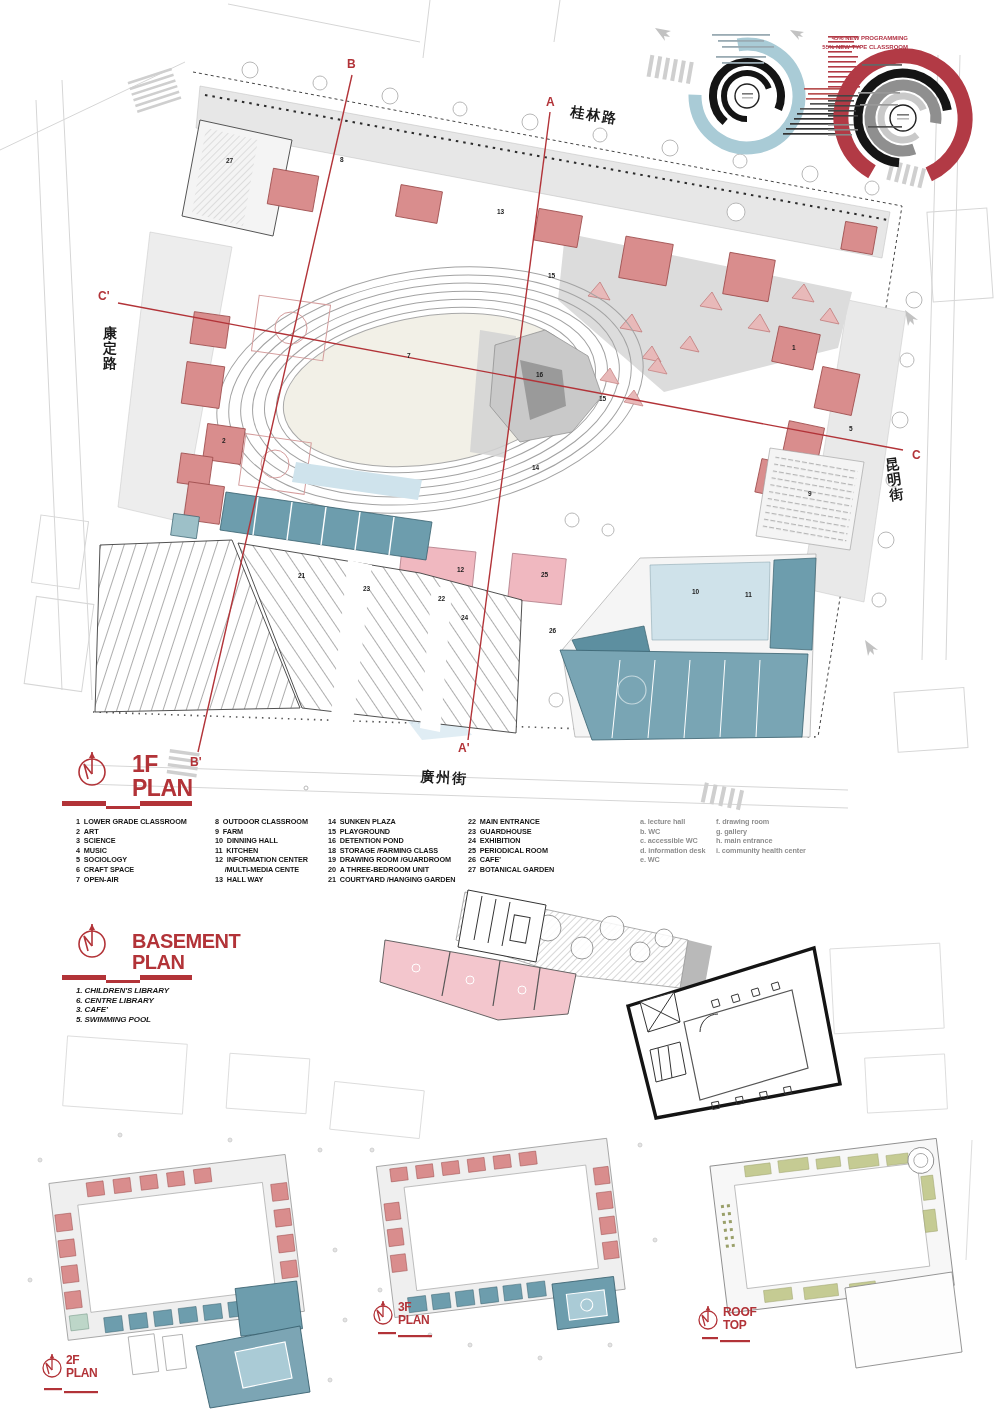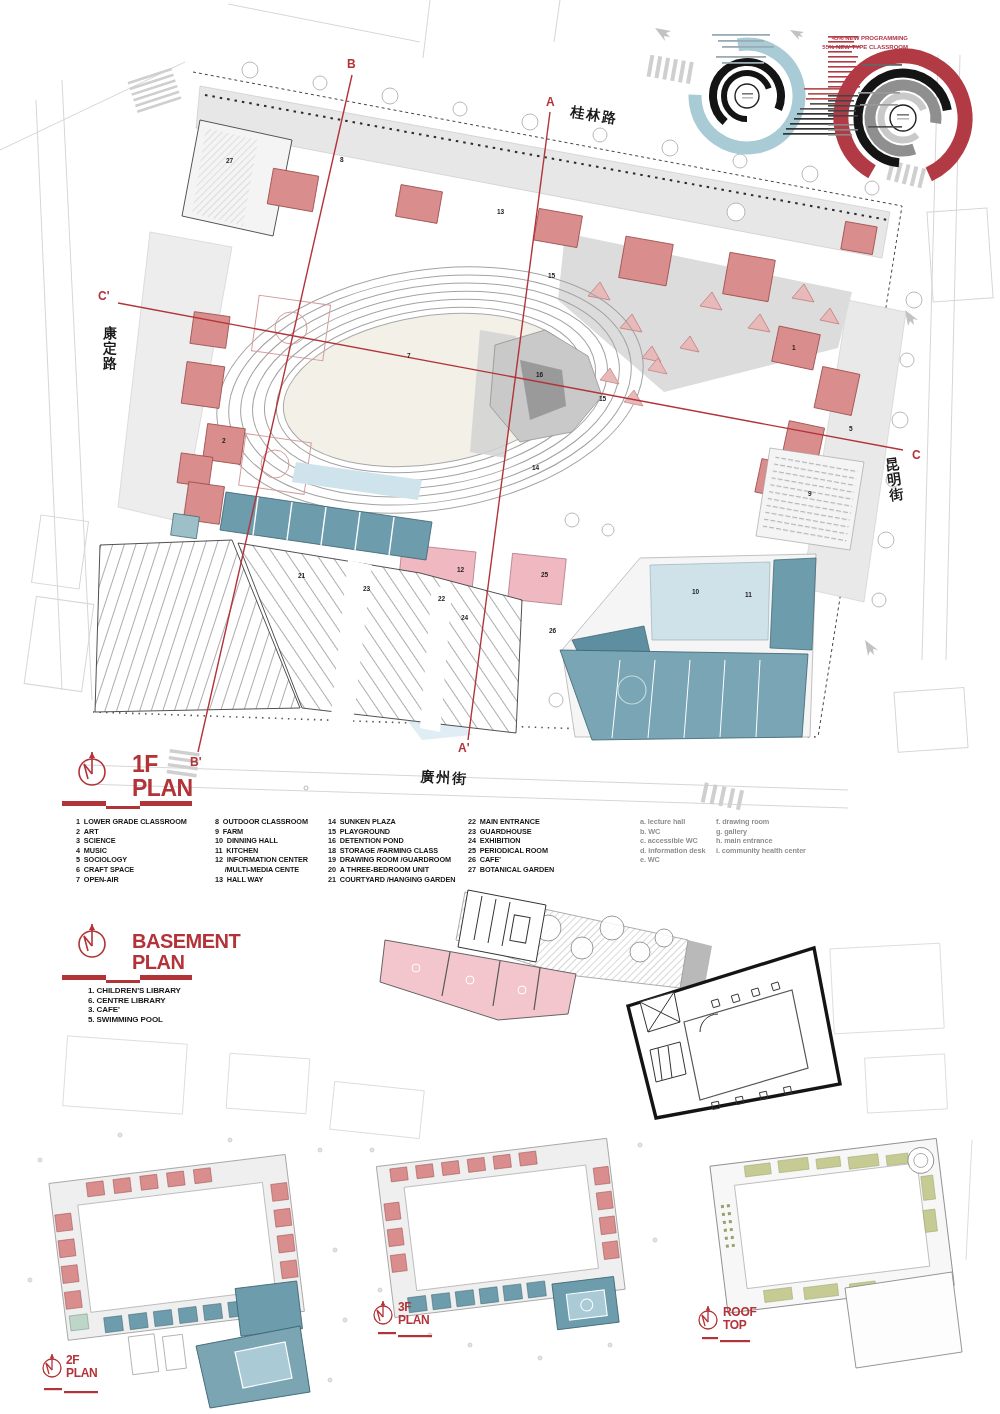--- a/index.html
+++ b/index.html
@@ -670,20 +670,20 @@
       <div class="lg-item">c. accessible WC</div>
       <div class="lg-item">d. information desk</div>
       <div class="lg-item">e. WC</div>
     </div>
 <div class="legend-col gray" style="left:716px;top:817px;">
       <div class="lg-item">f. drawing room</div>
       <div class="lg-item">g. gallery</div>
       <div class="lg-item">h. main entrance</div>
       <div class="lg-item">i. community health center</div>
     </div>
-<div class="basement-list" style="left:88px;top:986px;">
+<div class="basement-list" style="left:76px;top:986px;font-style:italic;">
       <div class="lg-item">1. CHILDREN'S LIBRARY</div>
       <div class="lg-item">6. CENTRE LIBRARY</div>
       <div class="lg-item">3. CAFE'</div>
       <div class="lg-item">5. SWIMMING POOL</div>
     </div>
 
 </div>
 
 </body></html>

